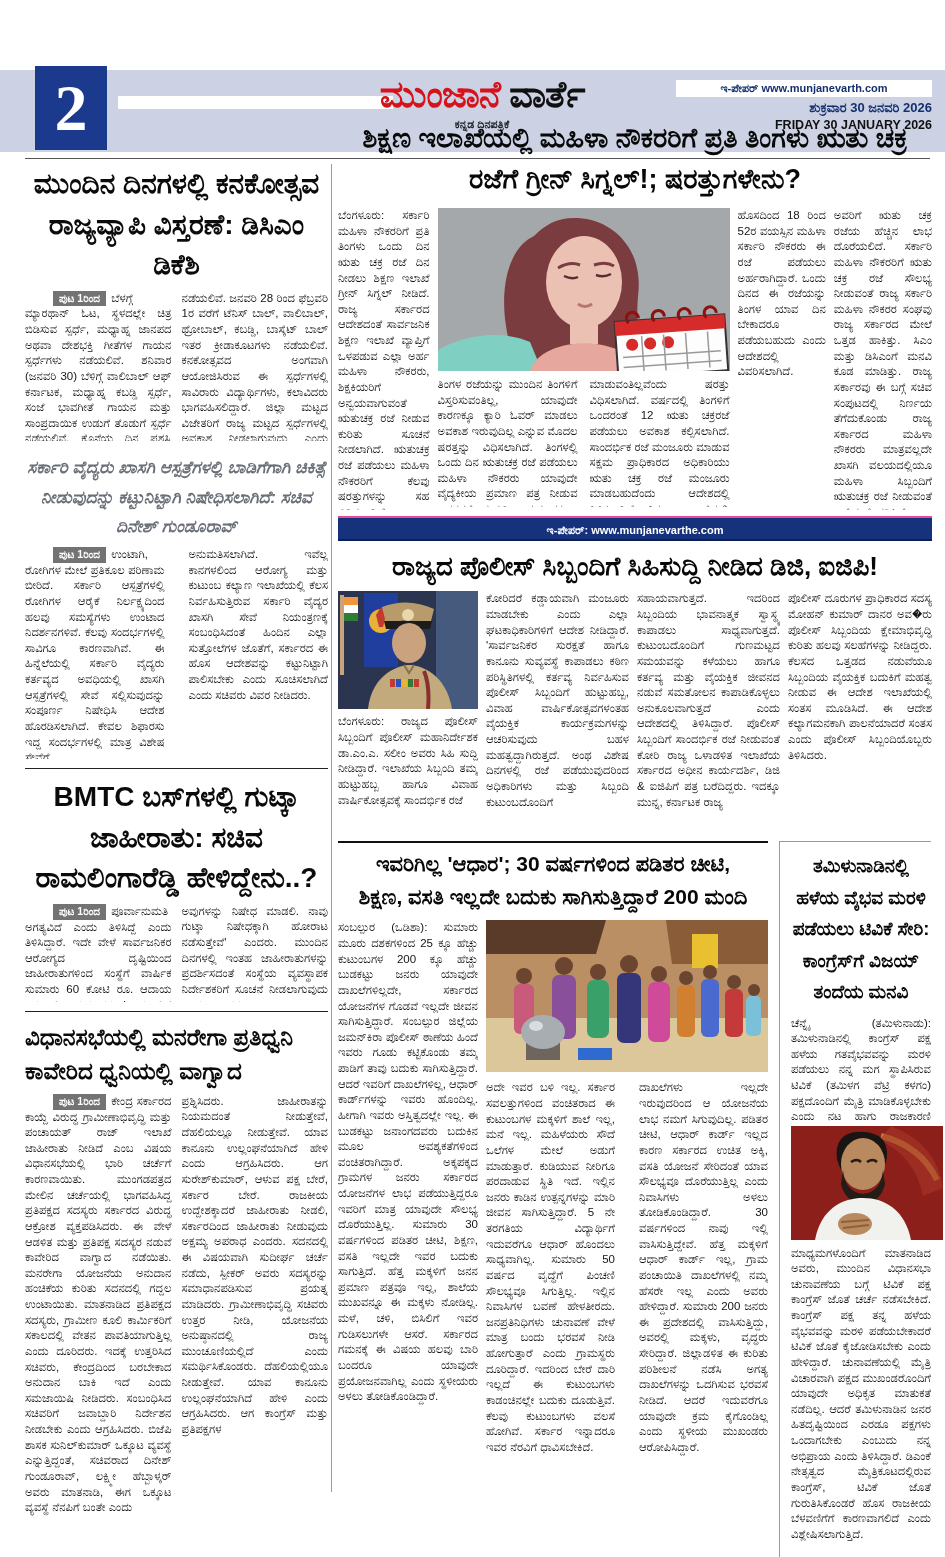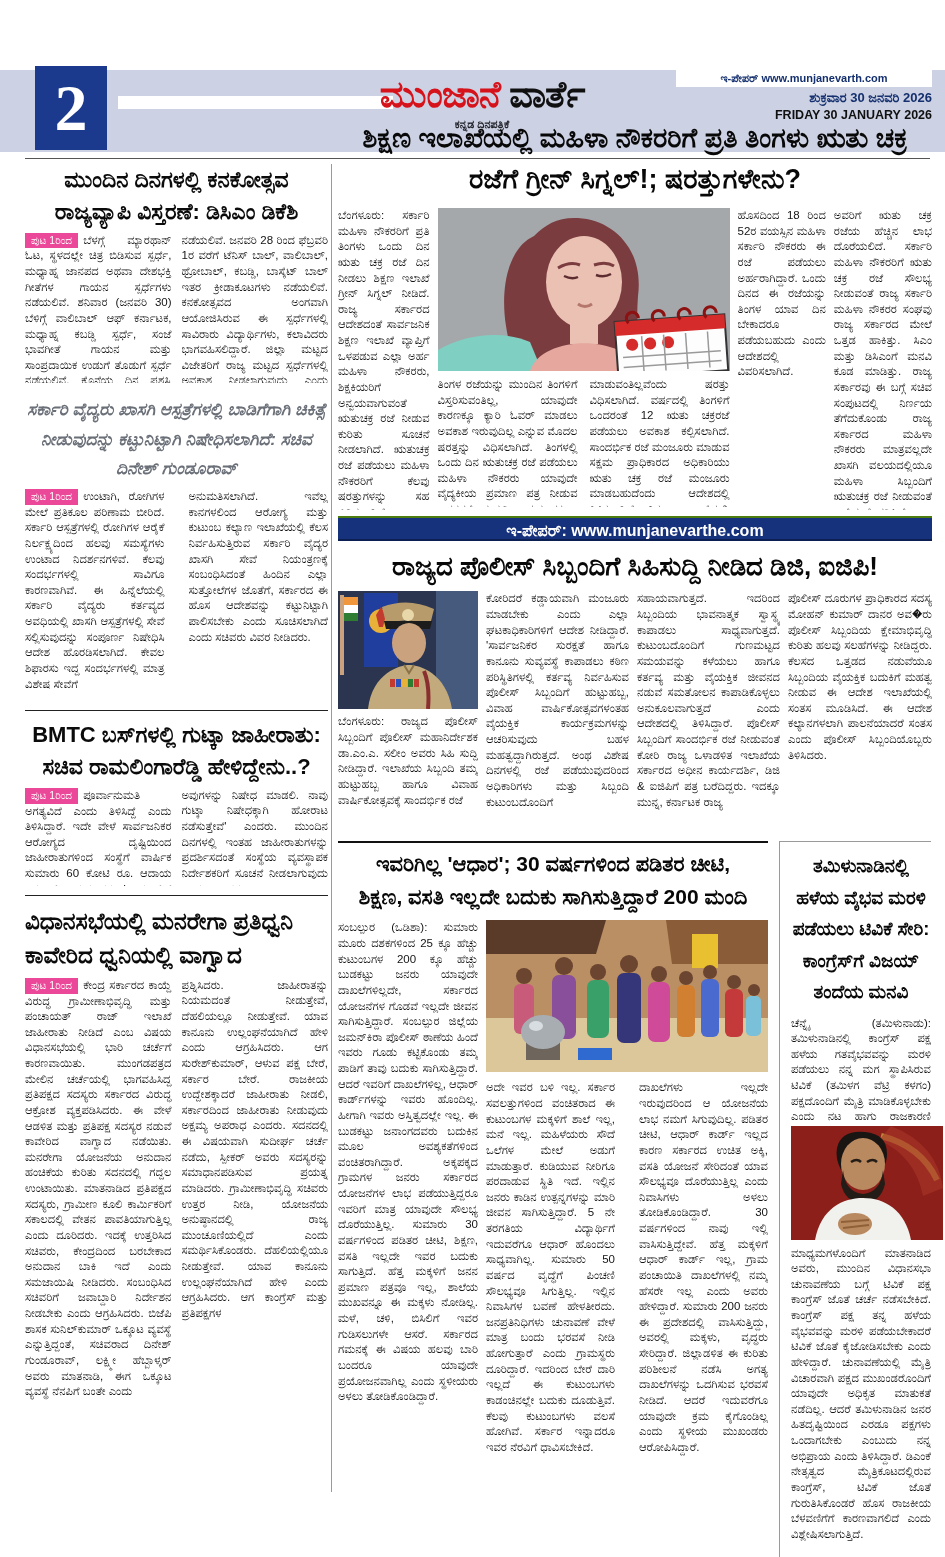--- a/index.html
+++ b/index.html
@@ -14,61 +14,61 @@
   .pagenum {
     position:absolute; left:35px; top:66px; width:72px; height:84px;
     background:#1b3a8e; color:#fff; font-size:66px; font-weight:bold;
     font-family:"Liberation Serif", serif; text-align:center; line-height:84px;
   }
   .masthead { position:absolute; left:322px; top:74px; width:320px; text-align:center; }
   .masthead .t { font-size:37px; font-weight:bold; letter-spacing:-1px; }
   .masthead .red { color:#d6121b; }
   .masthead .blk { color:#101010; }
   .masthead .tag-line { font-size:11px; font-weight:bold; color:#20222a; margin-top:2px; }
-  .hdr-right { position:absolute; left:676px; top:70px; width:256px; text-align:right; }
+  .hdr-right { position:absolute; left:676px; top:80px; width:256px; text-align:right; }
   .hdr-right .epaper {
     background:#ffffff; color:#14306e; font-size:11px; font-weight:bold;
     padding:2px 6px; display:block; text-align:center;
   }
   .hdr-right .dkn { color:#14306e; font-size:13px; font-weight:bold; margin-top:3px; }
   .hdr-right .den { color:#101010; font-size:12.5px; font-weight:bold; margin-top:2px; }
   .hdr-rule { position:absolute; left:25px; top:158px; width:905px; height:0; border-top:1px solid #555; }
 
   
   .bodytext { font-size:11.5px; line-height:1.36; text-align:justify; overflow:hidden; color:#141414; }
   .tag {
-    display:inline-block; background:#ec4899; color:#fff; font-size:10.5px;
-    font-weight:normal; padding:0 6px 1px 6px; margin-right:5px; line-height:1.4;
+    display:inline-block; background:#737373; color:#fff; font-size:10.5px;
+    font-weight:bold; padding:0 6px 1px 6px; margin-right:5px; line-height:1.4;margin-left:28px;
   }
   .cols2 { display:flex; gap:10px; margin-top:5px; }
   .cols2 > div { flex:1; }
   .divider { border-top:1.5px solid #222; margin:9px 0 8px 0; }
 
   
   .leftcol { position:absolute; left:25px; top:164px; width:303px; }
-  .h-left { font-size:22px; font-weight:bold; text-align:center; line-height:1.45; color:#0b0b0b; }
+  .h-left { font-size:28px; font-weight:bold; text-align:center; line-height:1.45; color:#0b0b0b; }
   .h-quote { font-size:17px; font-weight:bold; font-style:italic; text-align:center; line-height:1.75; color:#6a6f78; }
   .h-left-lg { font-size:23px; font-weight:bold; line-height:1.5; color:#0b0b0b; }
   .vrule-left { position:absolute; left:331px; top:164px; width:1px; height:1328px; background:#9a9a9a; }
 
   
   .center { position:absolute; left:338px; top:118px; width:594px; }
   .h-main { font-size:27px; font-weight:bold; text-align:center; line-height:1.5; color:#080808; }
   .edu-row { display:flex; gap:8px; height:302px; margin-top:9px; }
   .edu-c1 { width:138px; }
   .edu-mid { width:292px; }
   .edu-c4 { width:148px; }
   .edu-img { width:292px; height:163px; overflow:hidden; }
   .edu-sub { display:flex; gap:12px; margin-top:6px; height:130px; }
   .edu-sub > div { width:140px; }
 
   .banner {
     margin-top:6px; height:25px; background:#17327d; color:#fff;
-    font-size:16px; font-weight:bold; text-align:center; line-height:25px;
-    border-top:2px solid #4d7c0f; border-bottom:2px solid #0c1f52;
+    font-size:11px; font-weight:bold; text-align:center; line-height:25px;
+    border-top:2px solid #ec4899; border-bottom:2px solid #0c1f52;
   }
   .h-police { font-size:26px; font-weight:bold; text-align:center; line-height:1.4; margin-top:7px; color:#080808; }
   .police-row { display:flex; gap:8px; height:240px; margin-top:7px; }
   .pol-c1 { width:140px; }
   .pol-c2, .pol-c3 { width:143px; }
   .pol-c4 { width:144px; }
   .pol-img { width:140px; height:118px; overflow:hidden; margin-bottom:5px; }
 
   .lower { display:flex; margin-top:10px; }
   .aadhaar { width:430px; border-top:2px solid #111; padding-top:5px; }
@@ -235,21 +235,21 @@
             <rect x="70" y="88" width="5" height="8" fill="#2e7d32"></rect>
             <rect x="76" y="88" width="5" height="8" fill="#c23b2e"></rect>
           <path d="M66 74 l5 8 5 -8" fill="none" stroke="#8a7347" stroke-width="2"></path>
           <path d="M86 80 q6 14 4 38" stroke="#8a2f2f" stroke-width="4" fill="none"></path>
         </svg>
       </div>
       <div class="bodytext" style="height:112px;">ಬೆಂಗಳೂರು: ರಾಜ್ಯದ ಪೊಲೀಸ್ ಸಿಬ್ಬಂದಿಗೆ ಪೊಲೀಸ್ ಮಹಾನಿರ್ದೇಶಕ ಡಾ.ಎಂ.ಎ. ಸಲೀಂ ಅವರು ಸಿಹಿ ಸುದ್ದಿ ನೀಡಿದ್ದಾರೆ. ಇಲಾಖೆಯ ಸಿಬ್ಬಂದಿ ತಮ್ಮ ಹುಟ್ಟುಹಬ್ಬ ಹಾಗೂ ವಿವಾಹ ವಾರ್ಷಿಕೋತ್ಸವಕ್ಕೆ ಸಾಂದರ್ಭಿಕ ರಜೆ</div>
     </div>
     <div class="pol-c2 bodytext">ಕೋರಿದರೆ ಕಡ್ಡಾಯವಾಗಿ ಮಂಜೂರು ಮಾಡಬೇಕು ಎಂದು ಎಲ್ಲಾ ಘಟಕಾಧಿಕಾರಿಗಳಿಗೆ ಆದೇಶ ನೀಡಿದ್ದಾರೆ. 'ಸಾರ್ವಜನಿಕರ ಸುರಕ್ಷತೆ ಹಾಗೂ ಕಾನೂನು ಸುವ್ಯವಸ್ಥೆ ಕಾಪಾಡಲು ಕಠಿಣ ಪರಿಸ್ಥಿತಿಗಳಲ್ಲಿ ಕರ್ತವ್ಯ ನಿರ್ವಹಿಸುವ ಪೊಲೀಸ್ ಸಿಬ್ಬಂದಿಗೆ ಹುಟ್ಟುಹಬ್ಬ, ವಿವಾಹ ವಾರ್ಷಿಕೋತ್ಸವಗಳಂತಹ ವೈಯಕ್ತಿಕ ಕಾರ್ಯಕ್ರಮಗಳನ್ನು ಆಚರಿಸುವುದು ಬಹಳ ಮಹತ್ವದ್ದಾಗಿರುತ್ತದೆ. ಅಂಥ ವಿಶೇಷ ದಿನಗಳಲ್ಲಿ ರಜೆ ಪಡೆಯುವುದರಿಂದ ಅಧಿಕಾರಿಗಳು ಮತ್ತು ಸಿಬ್ಬಂದಿ ಕುಟುಂಬದೊಂದಿಗೆ</div>
     <div class="pol-c3 bodytext">ಸಹಾಯವಾಗುತ್ತದೆ. ಇದರಿಂದ ಸಿಬ್ಬಂದಿಯ ಭಾವನಾತ್ಮಕ ಸ್ವಾಸ್ಥ್ಯ ಕಾಪಾಡಲು ಸಾಧ್ಯವಾಗುತ್ತದೆ. ಕುಟುಂಬದೊಂದಿಗೆ ಗುಣಮಟ್ಟದ ಸಮಯವನ್ನು ಕಳೆಯಲು ಹಾಗೂ ಕರ್ತವ್ಯ ಮತ್ತು ವೈಯಕ್ತಿಕ ಜೀವನದ ನಡುವೆ ಸಮತೋಲನ ಕಾಪಾಡಿಕೊಳ್ಳಲು ಅನುಕೂಲವಾಗುತ್ತದೆ ಎಂದು ಆದೇಶದಲ್ಲಿ ತಿಳಿಸಿದ್ದಾರೆ. ಪೊಲೀಸ್ ಸಿಬ್ಬಂದಿಗೆ ಸಾಂದರ್ಭಿಕ ರಜೆ ನೀಡುವಂತೆ ಕೋರಿ ರಾಜ್ಯ ಒಳಾಡಳಿತ ಇಲಾಖೆಯ ಸರ್ಕಾರದ ಅಧೀನ ಕಾರ್ಯದರ್ಶಿ, ಡಿಜಿ &amp; ಐಜಿಪಿಗೆ ಪತ್ರ ಬರೆದಿದ್ದರು. ಇದಕ್ಕೂ ಮುನ್ನ, ಕರ್ನಾಟಕ ರಾಜ್ಯ</div>
-    <div class="pol-c4 bodytext">ಪೊಲೀಸ್ ದೂರುಗಳ ಪ್ರಾಧಿಕಾರದ ಸದಸ್ಯ ಮೋಹನ್ ಕುಮಾರ್ ದಾನರ ಅವ�ರು ಪೊಲೀಸ್ ಸಿಬ್ಬಂದಿಯ ಕ್ಷೇಮಾಭಿವೃದ್ಧಿ ಕುರಿತು ಹಲವು ಸಲಹೆಗಳನ್ನು ನೀಡಿದ್ದರು. ಕೆಲಸದ ಒತ್ತಡದ ನಡುವೆಯೂ ಸಿಬ್ಬಂದಿಯ ವೈಯಕ್ತಿಕ ಬದುಕಿಗೆ ಮಹತ್ವ ನೀಡುವ ಈ ಆದೇಶ ಇಲಾಖೆಯಲ್ಲಿ ಸಂತಸ ಮೂಡಿಸಿದೆ. ಈ ಆದೇಶ ಕಲ್ಯಾನಗಳಲಾಗಿ ಪಾಲನೆಯಾದರೆ ಸಂತಸ ಎಂದು ಪೊಲೀಸ್ ಸಿಬ್ಬಂದಿಯೊಬ್ಬರು ತಿಳಿಸಿದರು.</div>
+    <div class="pol-c4 bodytext">ಪೊಲೀಸ್ ದೂರುಗಳ ಪ್ರಾಧಿಕಾರದ ಸದಸ್ಯ ಮೋಹನ್ ಕುಮಾರ್ ದಾನರ ಅವ�ರು ಪೊಲೀಸ್ ಸಿಬ್ಬಂದಿಯ ಕ್ಷೇಮಾಭಿವೃದ್ಧಿ ಕುರಿತು ಹಲವು ಸಲಹೆಗಳನ್ನು ನೀಡಿದ್ದರು. ಕೆಲಸದ ಒತ್ತಡದ ನಡುವೆಯೂ ಸಿಬ್ಬಂದಿಯ ವೈಯಕ್ತಿಕ ಬದುಕಿಗೆ ಮಹತ್ವ ನೀಡುವ ಈ ಆದೇಶ ಇಲಾಖೆಯಲ್ಲಿ ಸಂತಸ ಮೂಡಿಸಿದೆ. ಈ ಆದೇಶ ಕಲ್ಯಾಗಮನಕಾಗಿ ಪಾಲನೆಯಾದರೆ ಸಂತಸ ಎಂದು ಪೊಲೀಸ್ ಸಿಬ್ಬಂದಿಯೊಬ್ಬರು ತಿಳಿಸಿದರು.</div>
   </div>
 
   <div class="lower">
 
     <div class="aadhaar">
       <div class="h-aadhaar">
         <div>ಇವರಿಗಿಲ್ಲ 'ಆಧಾರ'; 30 ವರ್ಷಗಳಿಂದ ಪಡಿತರ ಚೀಟಿ,</div>
         <div>ಶಿಕ್ಷಣ, ವಸತಿ ಇಲ್ಲದೇ ಬದುಕು ಸಾಗಿಸುತ್ತಿದ್ದಾರೆ 200 ಮಂದಿ</div>
       </div>
       <div class="aad-row">

